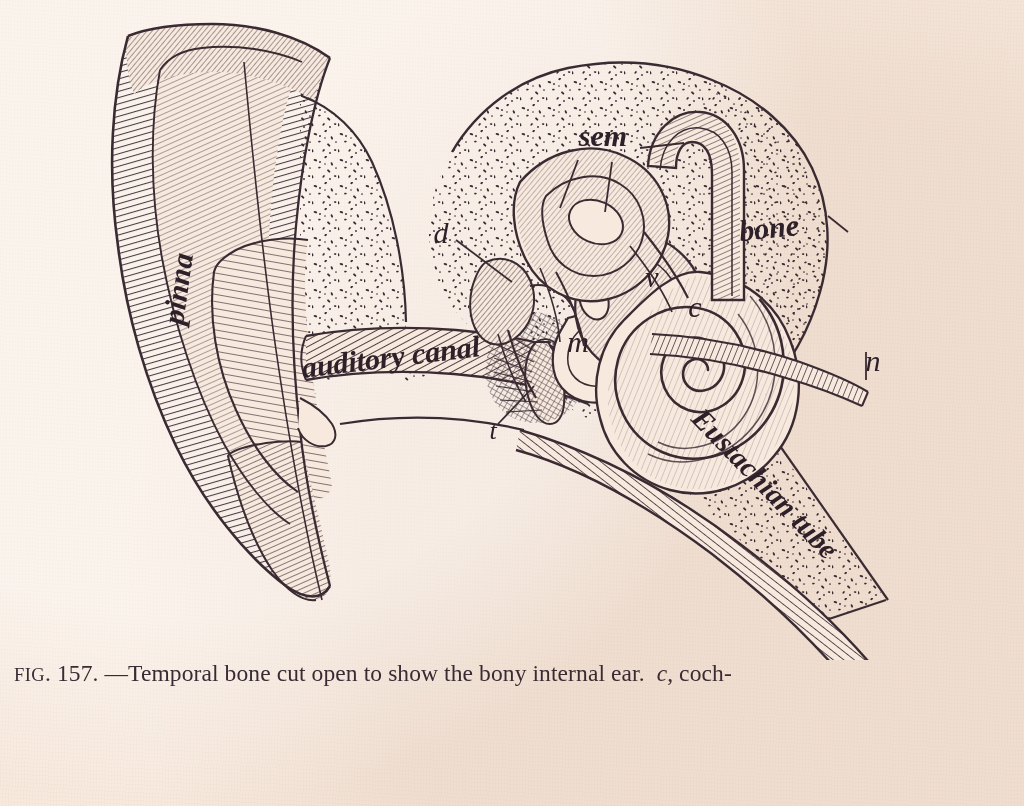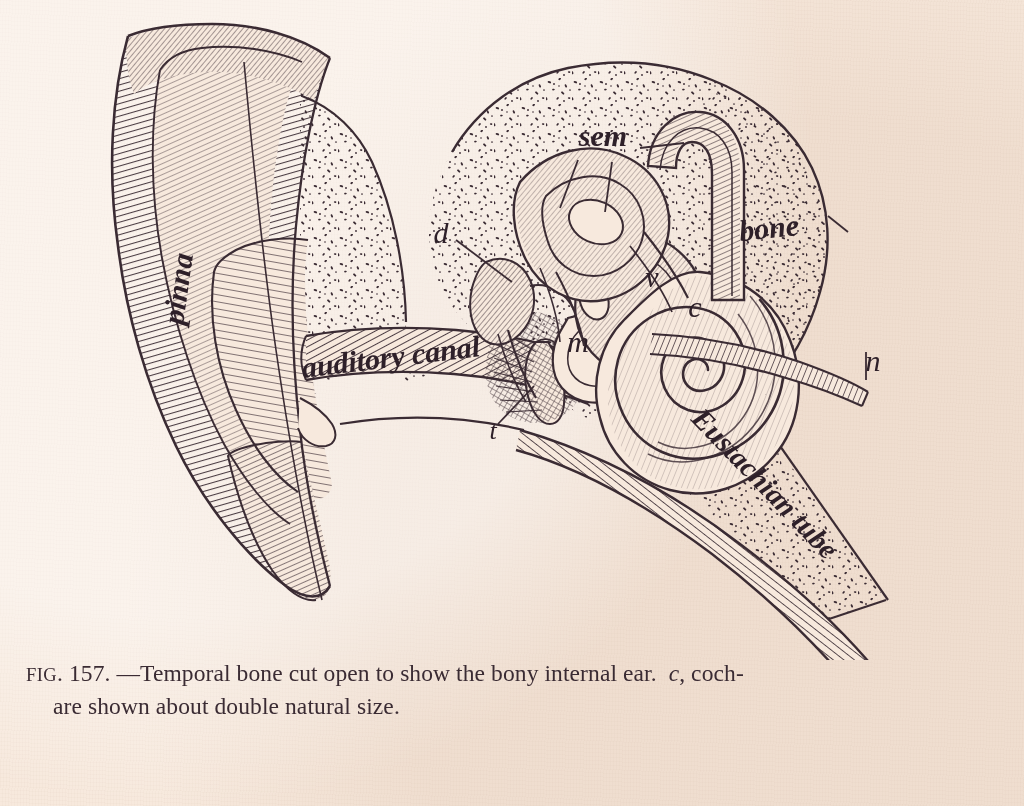--- a/index.html
+++ b/index.html
@@ -26,21 +26,20 @@
   #figure svg{display:block;}
 
   
   #caption{
     position:absolute;left:0;top:658px;width:852px;
     font-family:"Liberation Serif", serif;
     color:#3a2b33;
     font-size:23.5px;
     line-height:31px;
     letter-spacing:.1px;
-    margin-left:12px;
   }
   .cap-line{white-space:pre;}
   .cap-line.indent{padding-left:41px;}
   .cap-line.first{padding-left:14px;}
   .sc{font-size:18.5px;letter-spacing:.4px;}
   .it{font-style:italic;}
   .bolder{font-weight:600;}
 </style>
 </head>
 <body>
@@ -429,14 +428,13 @@
     </g>
   </g>
 </svg>
 </div>
 
 <div id="caption">
   <div class="cap-line first"><span class="sc">F</span><span class="sc">IG</span><span>. 157. —</span><span>Temporal bone cut open to show the bony internal ear.  </span><span class="it">c</span><span>, coch-</span></div>
 
 
 
-  <div class="cap-line indent"><span>are shown about double natural size.</span></div>
 </div>
 
 </body></html>

